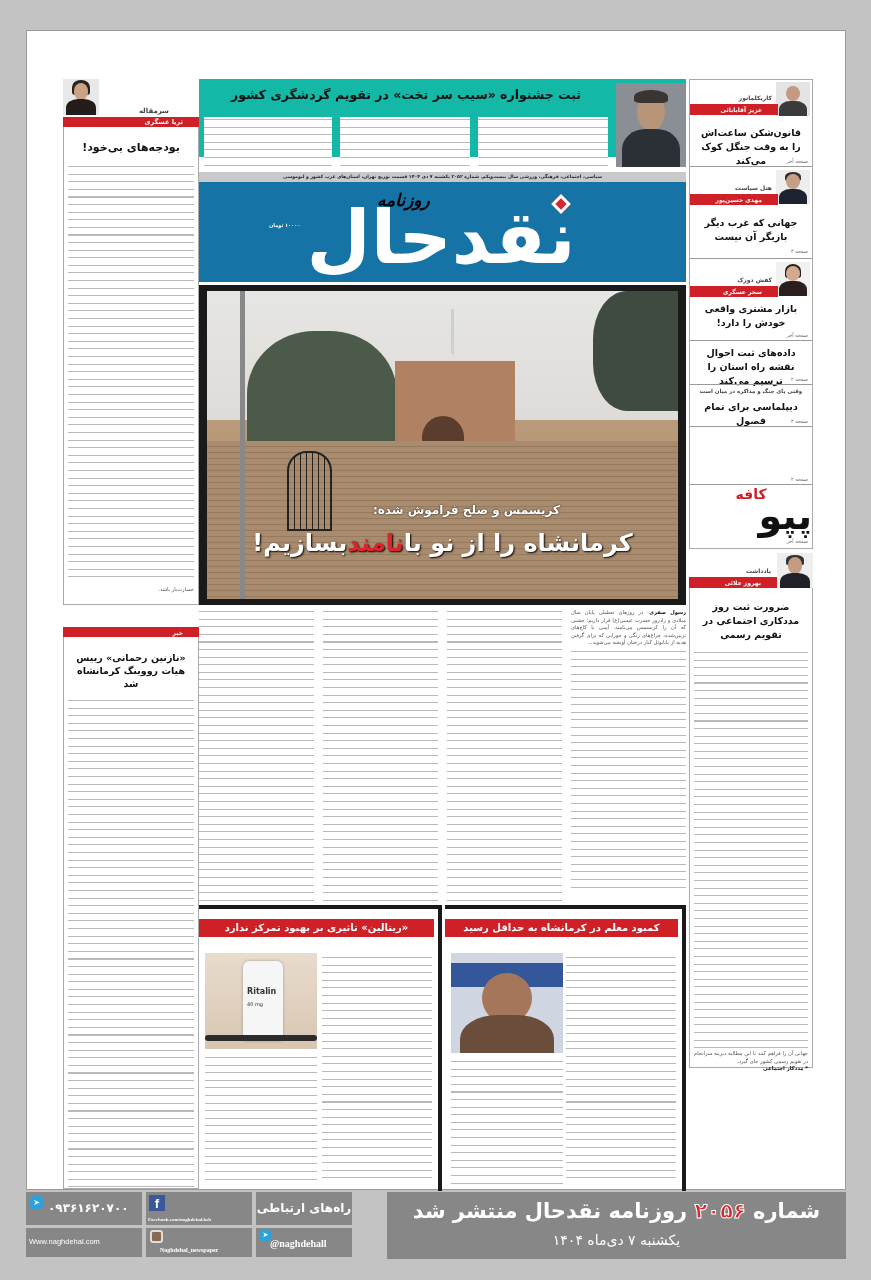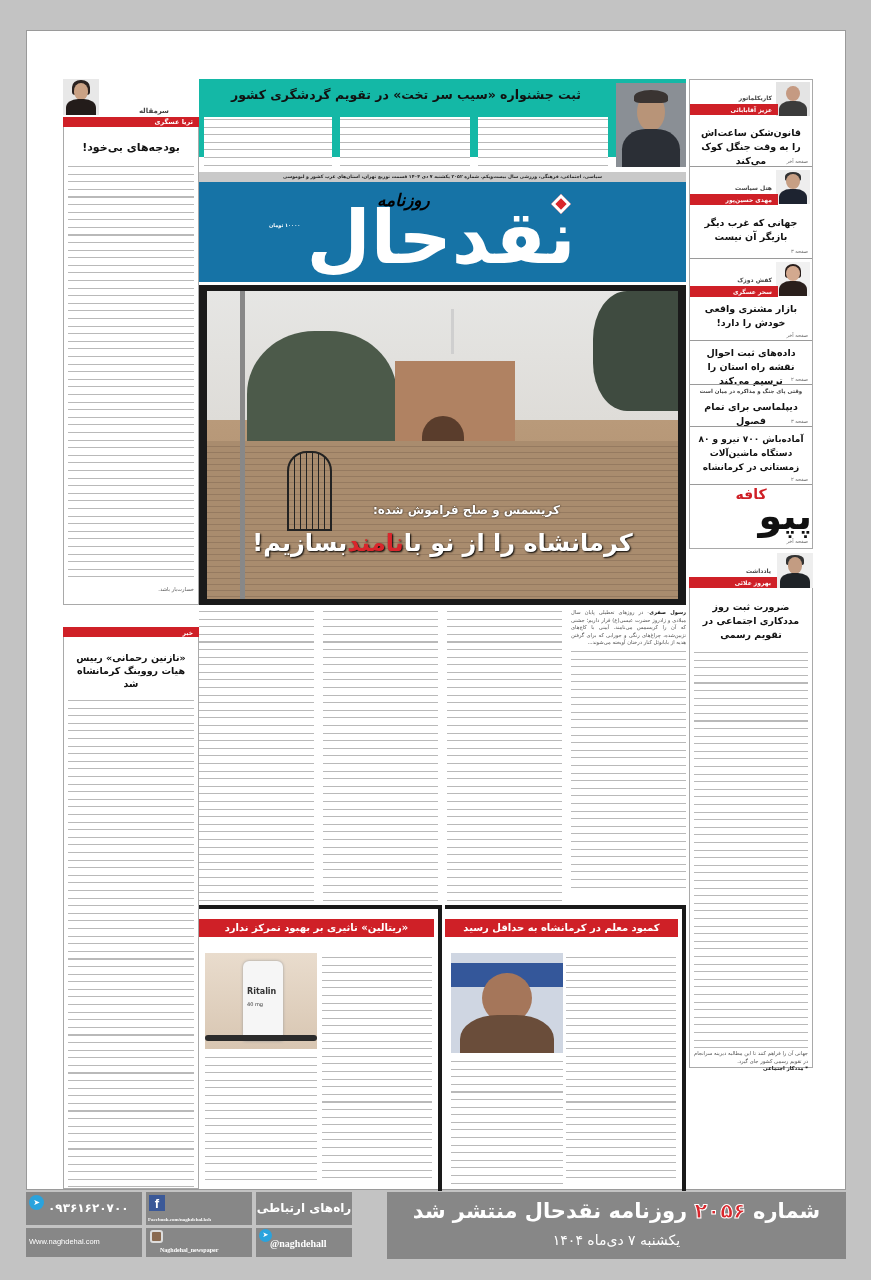--- a/index.html
+++ b/index.html
@@ -2,21 +2,21 @@
 <html><head>
 <meta charset="utf-8">
 <style>
 *{box-sizing:border-box;margin:0;padding:0}
 html,body{width:871px;height:1280px;overflow:hidden;background:#c3c3c3;font-family:"DejaVu Sans",sans-serif}
 #page{position:absolute;left:26px;top:30px;width:820px;height:1160px;background:#fff;border:1px solid #9a9a9a}
 .abs{position:absolute}
 .txt{font-size:5.2px;line-height:7.6px;color:#555;direction:rtl;text-align:justify;overflow:hidden}
 .fill{background:repeating-linear-gradient(#fff 0,#fff 2px,#b9b9b9 2px,#b9b9b9 3.1px,#fff 3.1px,#fff 7.6px)}
 .box{position:absolute;border:1px solid #a9a9a9;background:#fff}
-.redbar{background:#cf2027;color:#fff;direction:rtl;font-size:8px;font-weight:bold;padding:1px 6px;line-height:12px}
+.redbar{background:#cf2027;color:#fff;direction:rtl;font-size:8px;font-weight:bold;padding:1px 16px;line-height:12px}
 .kicker{font-size:7px;color:#444;direction:rtl;font-weight:bold}
 .head{direction:rtl;text-align:center;font-weight:bold;color:#111;font-family:"DejaVu Sans",sans-serif}
 .pageref{font-size:5px;color:#666;direction:rtl}
 .avatar{position:absolute;background:#d4cdc6;overflow:hidden}
 .avatar .h{position:absolute;left:30%;top:12%;width:40%;height:45%;border-radius:50%;background:#b8916f}
 .avatar .b{position:absolute;left:8%;top:55%;width:84%;height:60%;border-radius:40% 40% 0 0;background:#2e2e32}
 .avatar .hair{position:absolute;left:26%;top:6%;width:48%;height:26%;border-radius:50% 50% 20% 20%;background:#333}
 .sep{position:absolute;height:1px;background:#9a9a9a}
 </style>
 </head>
@@ -151,21 +151,20 @@
 
     <div class="head" style="position:absolute;left:6px;right:6px;top:266px;font-size:9.5px;line-height:14px">داده‌های ثبت احوال نقشه راه استان را ترسیم می‌کند</div>
     <div class="pageref" style="position:absolute;right:4px;top:296px">صفحه ۲</div>
     <div class="sep" style="left:0;right:0;top:304px"></div>
 
     <div class="head" style="position:absolute;left:4px;right:4px;top:308px;font-size:5.5px;color:#444">وقتی پای جنگ و مذاکره در میان است</div>
     <div class="head" style="position:absolute;left:4px;right:4px;top:320px;font-size:9.5px;line-height:14px">دیپلماسی برای تمام فصول</div>
     <div class="pageref" style="position:absolute;right:4px;top:338px">صفحه ۳</div>
     <div class="sep" style="left:0;right:0;top:346px"></div>
 
-    <div class="head" style="position:absolute;left:4px;right:4px;top:352px;font-size:9px;line-height:14px">آماده‌باش ۷۰۰ نیرو و ۸۰ دستگاه ماشین‌آلات زمستانی در کرمانشاه</div>
     <div class="pageref" style="position:absolute;right:4px;top:396px">صفحه ۲</div>
     <div class="sep" style="left:0;right:0;top:404px"></div>
 
     <div style="position:absolute;left:0;right:0;top:406px;text-align:center;font-size:14px;font-weight:bold;color:#cf2027;direction:rtl">کافه</div>
     <div style="position:absolute;left:0;right:0;top:412px;text-align:right;font-size:38px;line-height:48px;font-weight:bold;color:#111;direction:rtl">پپو</div>
     <div class="pageref" style="position:absolute;right:4px;top:458px">صفحه آخر</div>
   </div>
 
   <div class="avatar" style="left:750px;top:522px;width:36px;height:36px;background:#eee">
       <div class="hair"></div>

